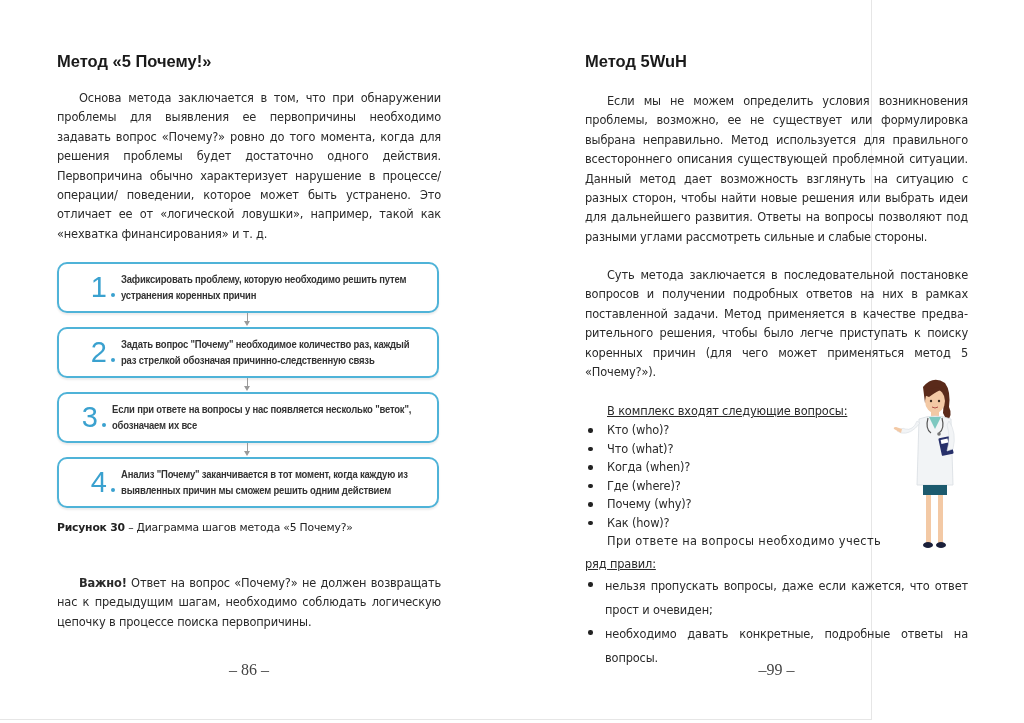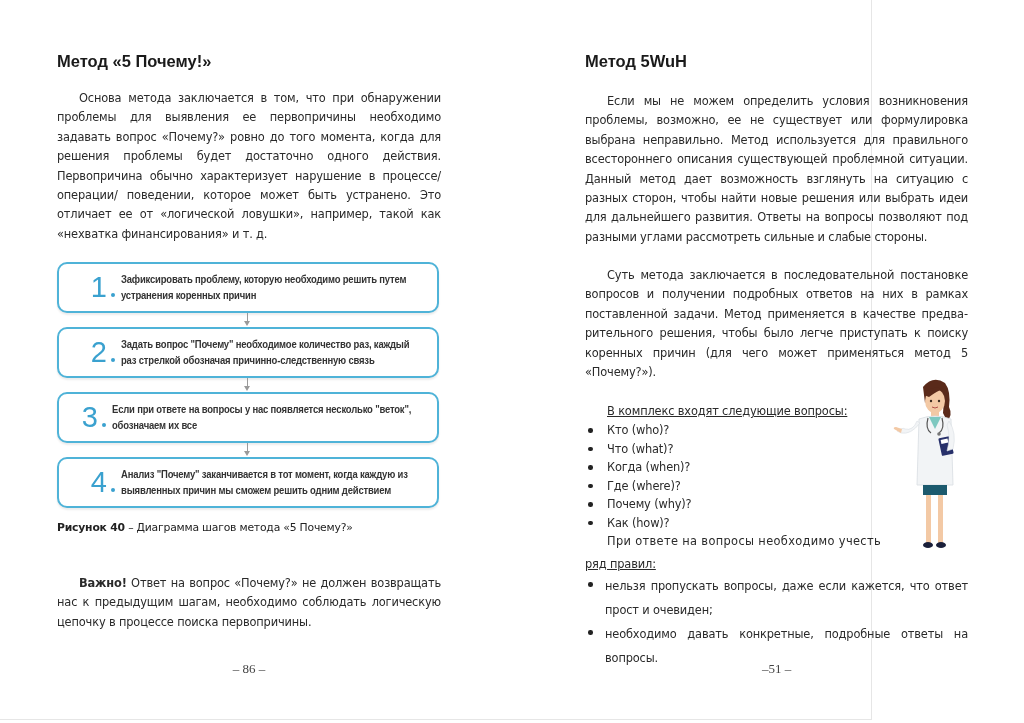--- a/index.html
+++ b/index.html
@@ -55,21 +55,21 @@
     .caption {
       position: absolute; top: 521px; left: 0;
       font-family: "DejaVu Sans", sans-serif; font-size: 10.8px; color: #222; letter-spacing: -0.2px;
     }
     .caption b { font-weight: bold; }
     .left .important { top: 574px; }
     .important b { font-weight: bold; }
 
     .page-number {
       position: absolute; top: 661px; left: 0; right: 0; text-align: center;
-      font-family: "Liberation Serif", serif; font-size: 13px; color: #444;
+      font-family: "Liberation Serif", serif; font-size: 16px; color: #444;
     }
 
     .right .intro { top: 92px; }
     .right .essence { top: 266px; }
     .complex { position: absolute; top: 402px; left: 0; width: 300px;
       font-family: "DejaVu Sans", sans-serif; font-size: 11.4px; color: #2a2a2a; letter-spacing: -0.15px; }
     .complex-title { padding-left: 22px; line-height: 19.4px; text-decoration: underline; }
     .qlist { list-style: none; margin: 0; padding: 0; }
     .qlist li { position: relative; padding-left: 22px; line-height: 18.5px; }
     .qlist li::before, .rlist li::before {
@@ -124,21 +124,21 @@
       <div class="step">
         <div class="step-num"><span>4</span><span class="step-dot"></span></div>
         <div class="step-text">
           <div>Анализ "Почему" заканчивается в тот момент, когда каждую из</div>
           <div>выявленных причин мы сможем решить одним действием</div>
         </div>
       </div>
     </div>
 
     <div class="caption">
-      <b>Рисунок 40</b><span> – Диаграмма шагов метода «5 Почему?»</span>
+      <b>Рисунок 30</b><span> – Диаграмма шагов метода «5 Почему?»</span>
     </div>
 
     <div class="body-text important">
       <p><b>Важно!</b><span> Ответ на вопрос «Почему?» не должен возвращать нас к предыдущим шагам, необходимо соблюдать логиче­скую цепочку в процессе поиска первопричины.</span></p>
     </div>
 
     <div class="page-number">– 86 –</div>
   </div>
 
   <div class="page right">
@@ -164,21 +164,21 @@
     </div>
 
     <div class="rules">
       <div class="rules-title">ряд правил:</div>
       <ul class="rlist">
         <li>нельзя пропускать вопросы, даже если кажется, что ответ прост и очевиден;</li>
         <li>необходимо давать конкретные, подробные ответы на вопросы.</li>
       </ul>
     </div>
 
-    <div class="page-number">–51 –</div>
+    <div class="page-number">–99 –</div>
   </div>
 
   <svg class="doctor" viewBox="0 0 80 178">
 
     <path d="M30 14 Q40 2 52 10 Q58 18 56 34 Q60 42 54 48 L50 40 Q52 26 44 20 Q36 22 32 30 Z" fill="#5a2a1a"></path>
 
     <ellipse cx="42" cy="28" rx="10" ry="12" fill="#f3c9a5"></ellipse>
     <path d="M31 22 Q36 12 50 16 Q44 18 36 24 Z" fill="#5a2a1a"></path>
     <circle cx="38" cy="28" r="1.2" fill="#3a2a20"></circle>
       <circle cx="46" cy="28" r="1.2" fill="#3a2a20"></circle>

